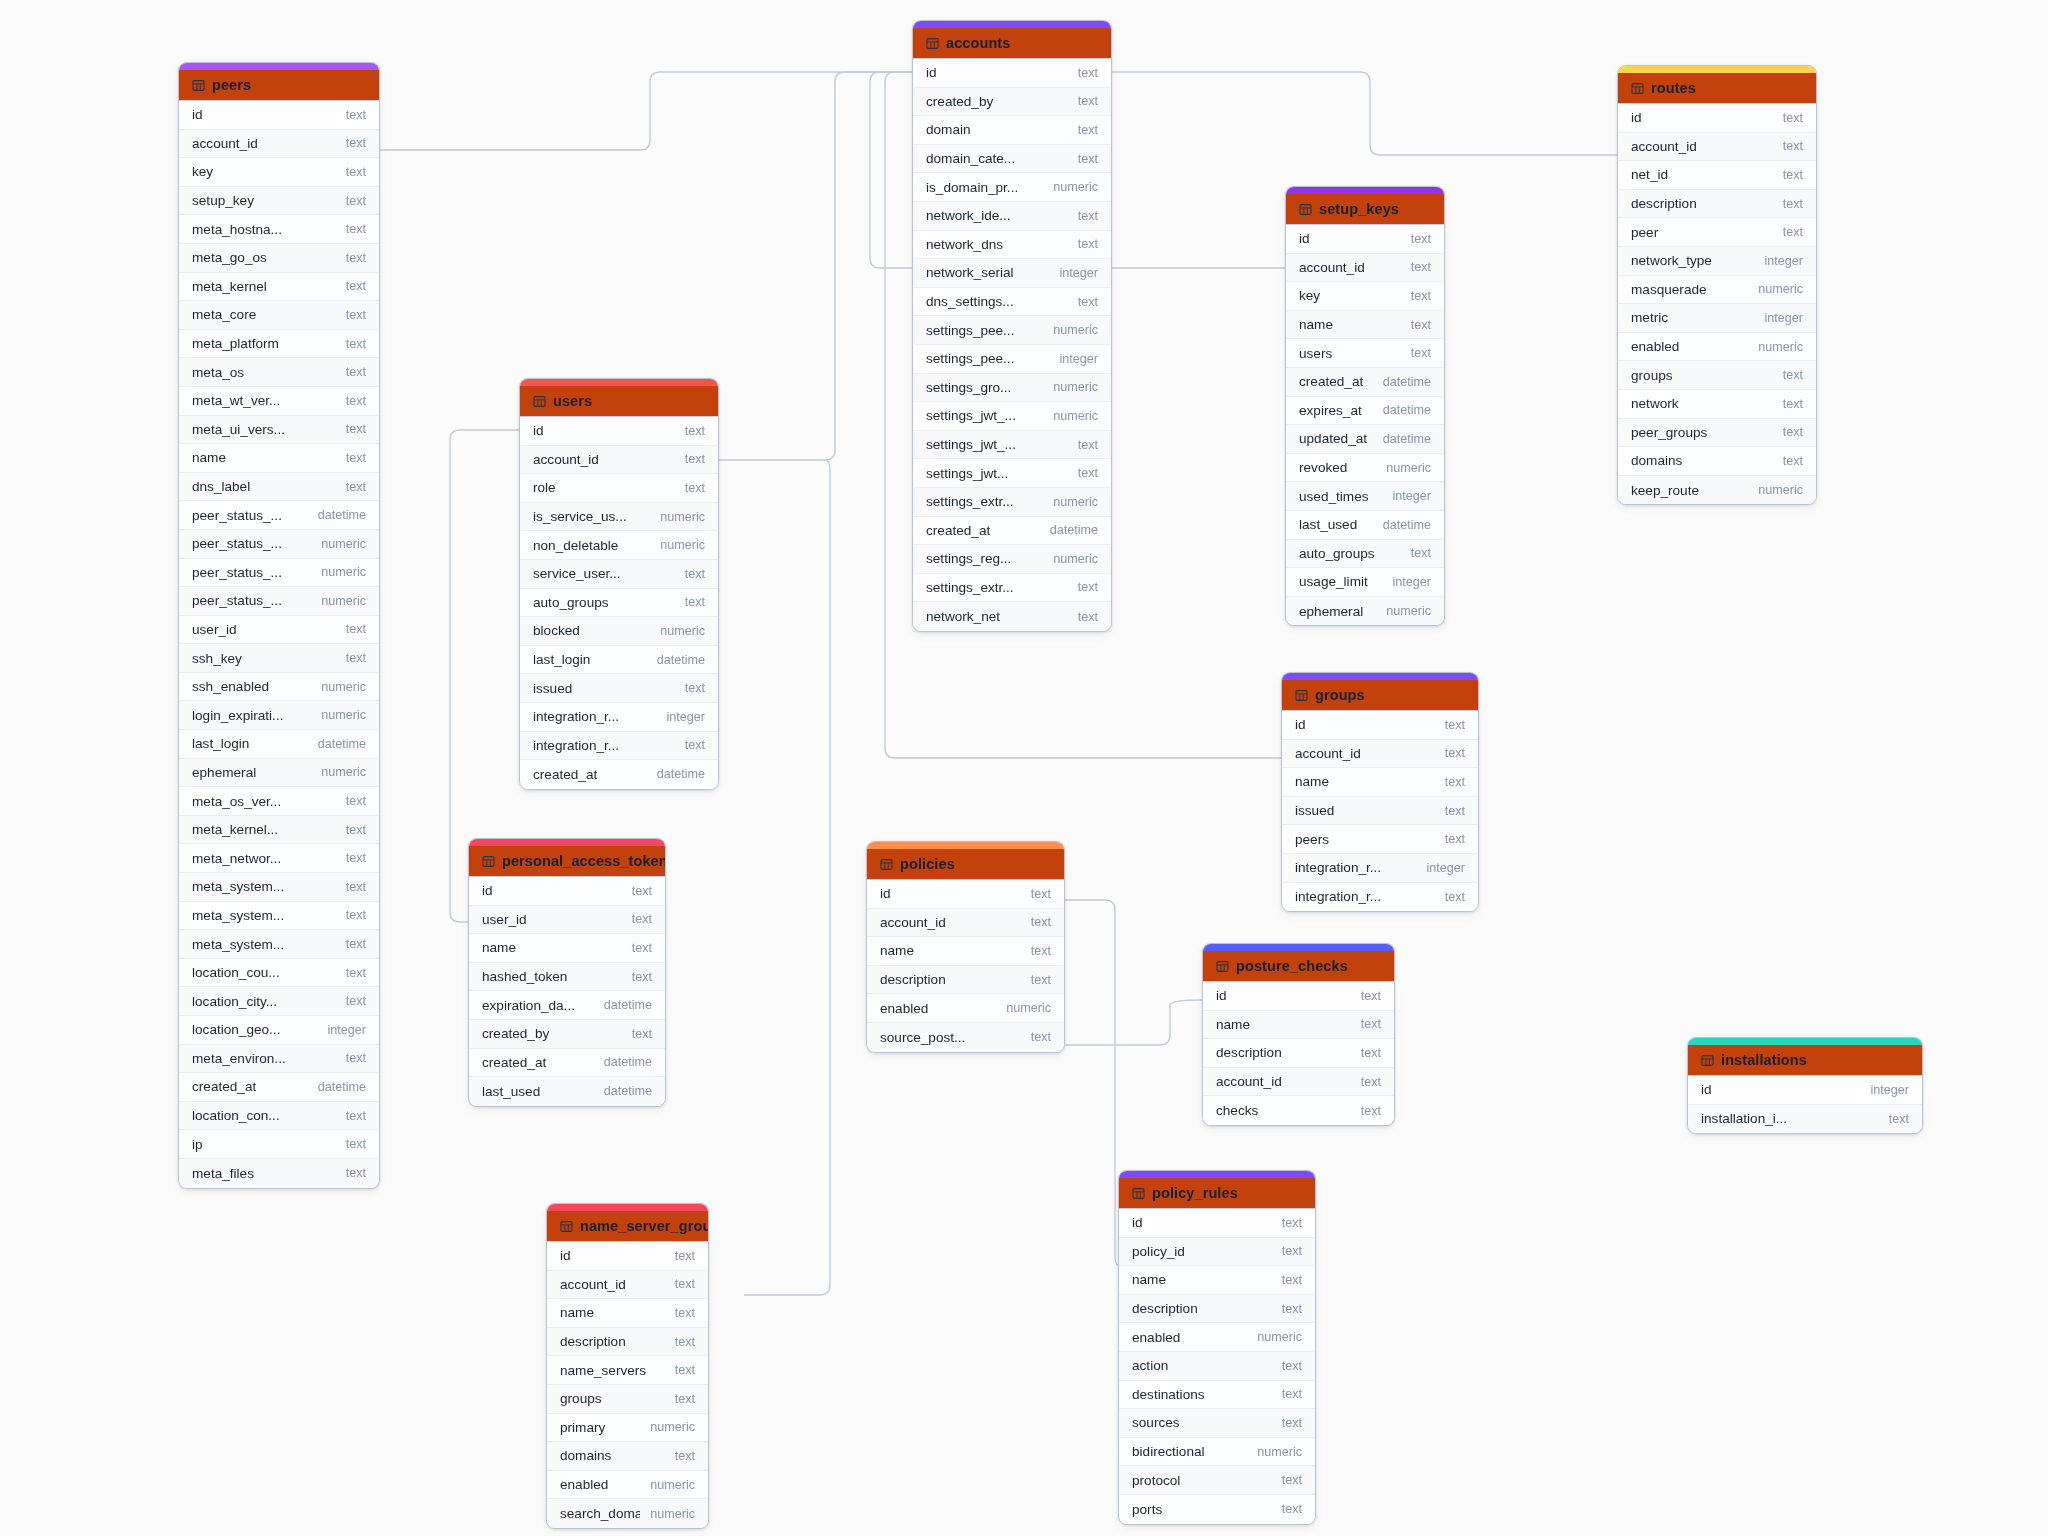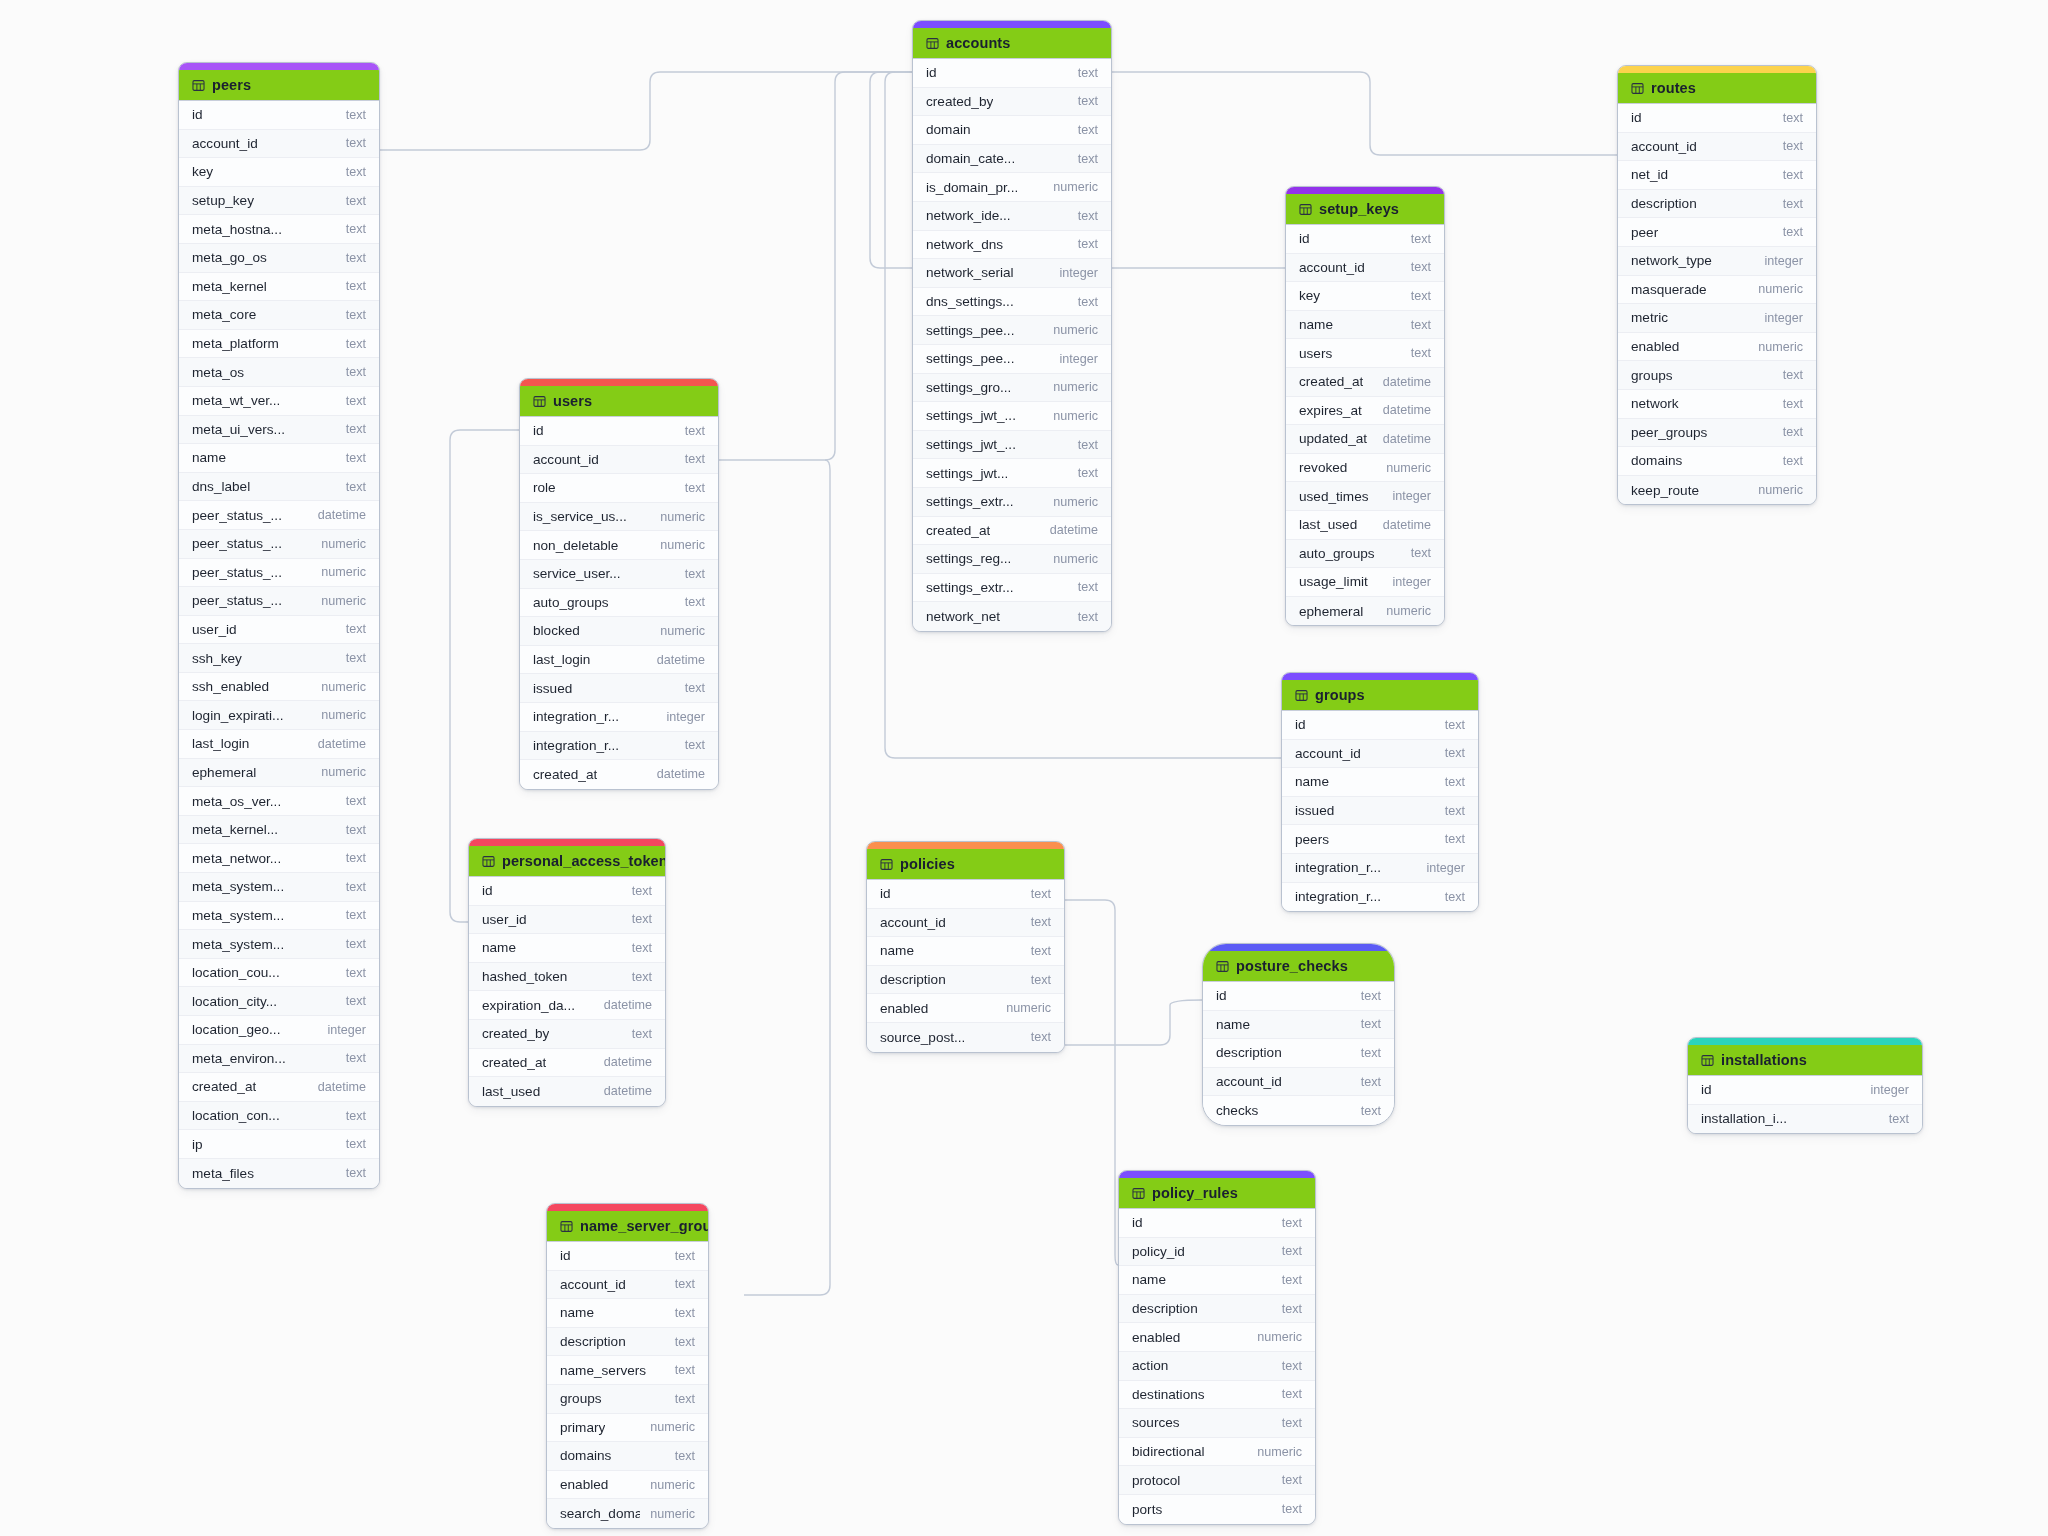--- a/index.html
+++ b/index.html
@@ -31,21 +31,21 @@
     overflow: hidden;
   }
   .accent-bar {
     height: 7px;
     width: 100%;
   }
   .table-title {
     display: flex;
     align-items: center;
     gap: 7px;
-    background: #84cc16;
+    background: #c2410c;
     padding: 7px 12px 7px 13px;
     font-size: 14.5px;
     font-weight: bold;
     color: #1a2030;
     letter-spacing: .1px;
     border-bottom: 1px solid #c8cedb;
   }
   .table-title .tbl-icon { flex: 0 0 auto; display: block; }
   .col-row {
     display: flex;
@@ -653,21 +653,21 @@
         </div>
         <div class="col-row">
           <span class="col-name">enabled</span>
           <span class="col-type">numeric</span>
         </div>
         <div class="col-row">
           <span class="col-name">source_post...</span>
           <span class="col-type">text</span>
         </div>
       </div>
-      <div class="table-node" style="left: 1202px; top: 943px; width: 193px; border-radius: 24px;">
+      <div class="table-node" style="left: 1202px; top: 943px; width: 193px;">
         <div class="accent-bar" style="background: rgb(91, 91, 245);"></div>
         <div class="table-title">
           <svg width="13" height="13" viewBox="0 0 16 16" class="tbl-icon">
             <rect x="1.2" y="2" width="13.6" height="12" rx="1.6" fill="none" stroke="#2a3142" stroke-width="1.3"></rect>
             <path d="M1.2,6 H14.8" stroke="#2a3142" stroke-width="1.15" fill="none"></path>
             <path d="M6,6 V14" stroke="#2a3142" stroke-width="1.15" fill="none"></path>
             <path d="M10.2,6 V14" stroke="#2a3142" stroke-width="1.15" fill="none"></path>
           </svg>
           <span>posture_checks</span>
         </div>

